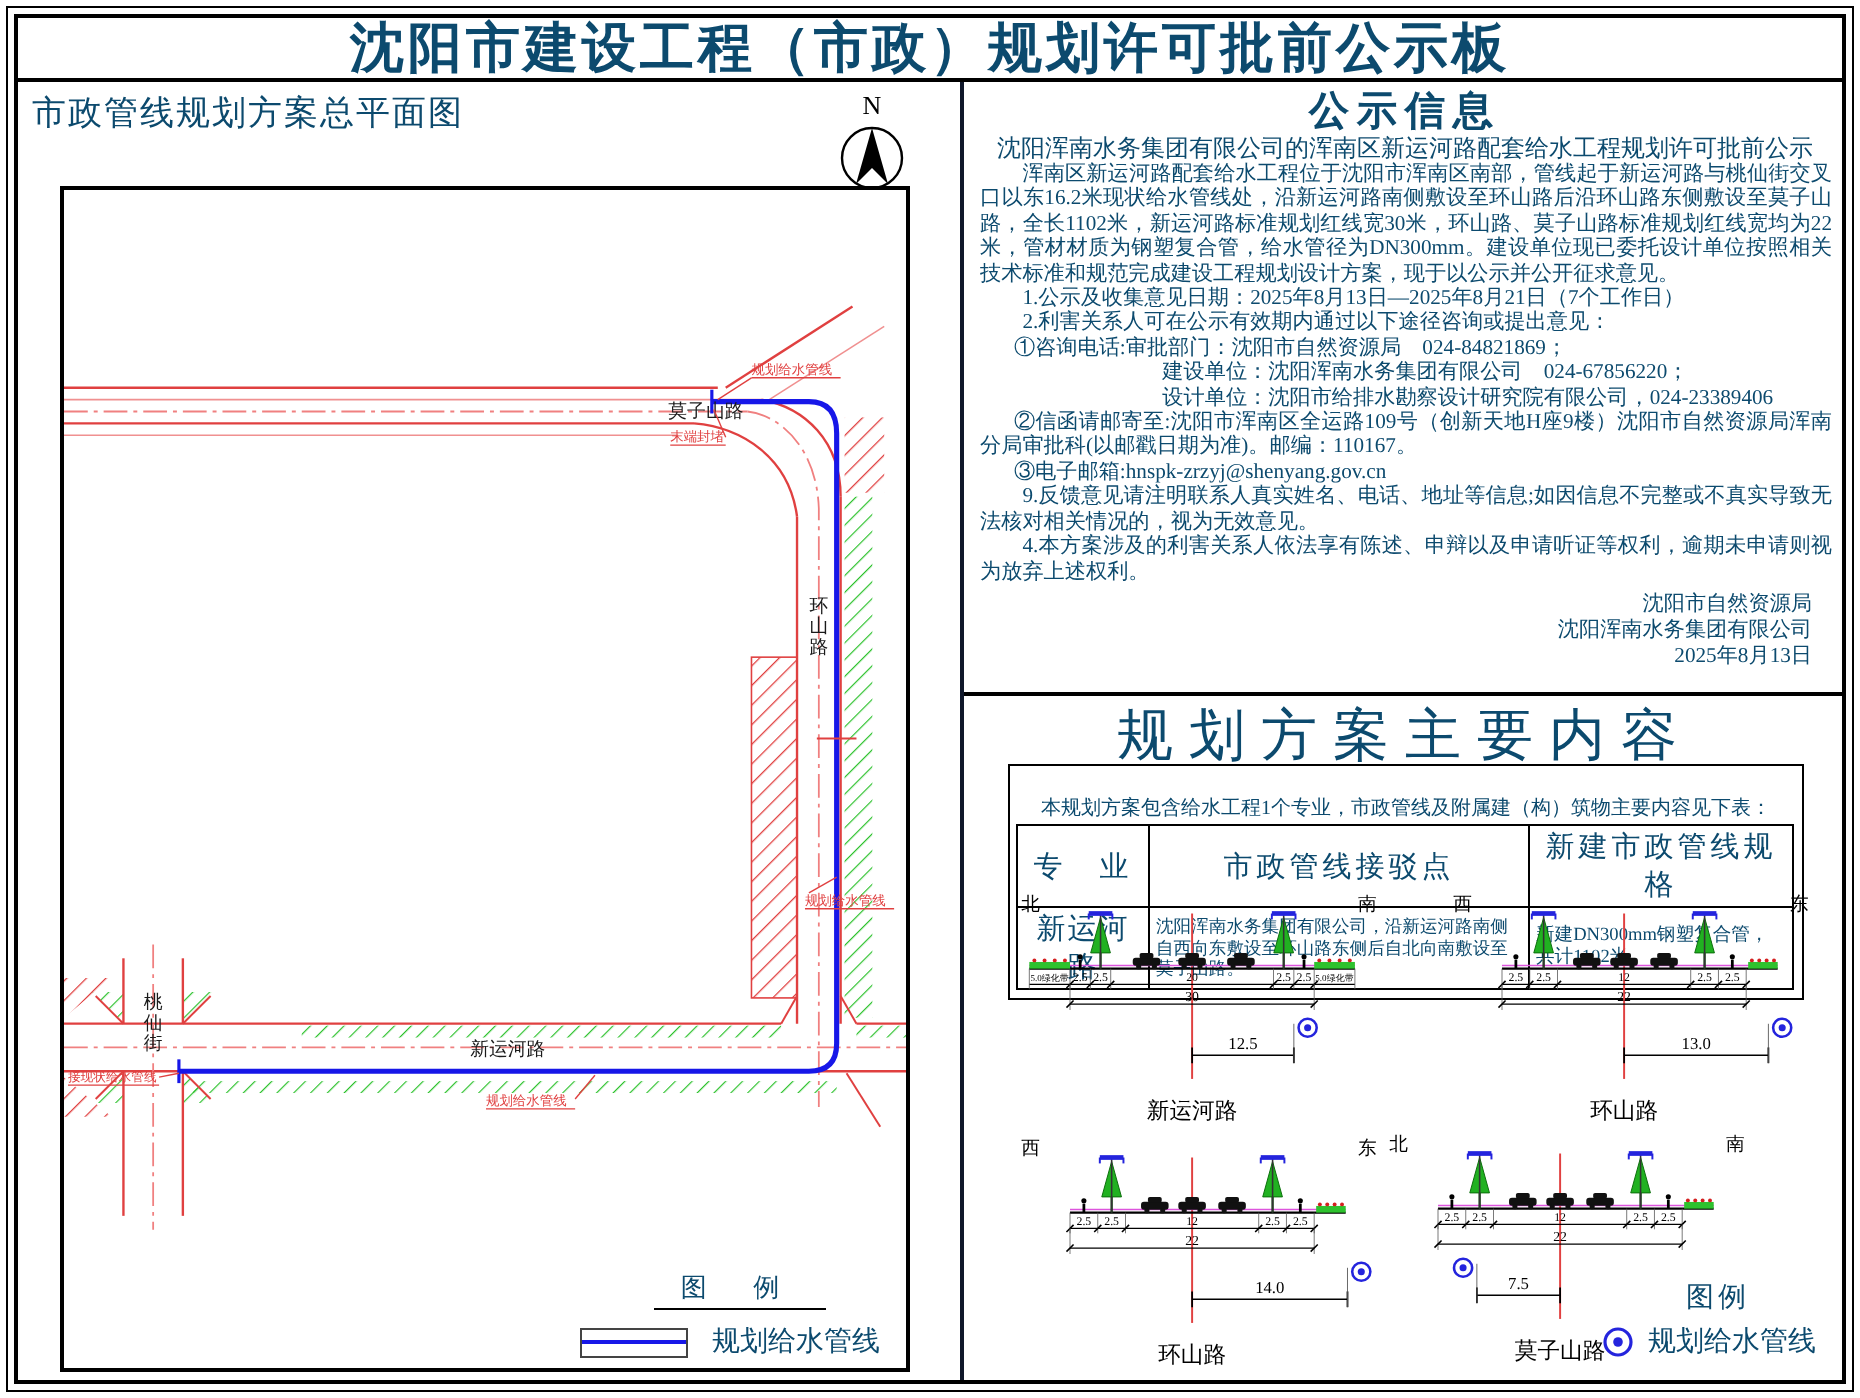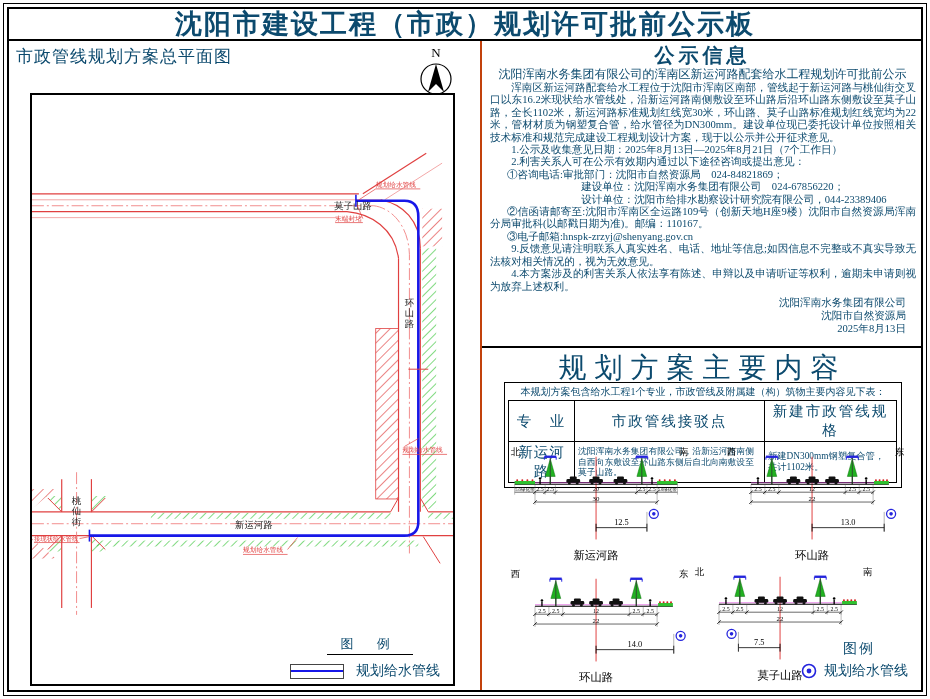--- a/index.html
+++ b/index.html
@@ -3,21 +3,21 @@
 <meta charset="utf-8">
 <style>
   html,body{margin:0;padding:0;background:#888;}
   .sheet{position:relative;width:930px;height:699px;background:#fff;color:#0c4a6e;
          font-family:"Liberation Serif","DejaVu Serif",serif;overflow:hidden;}
   .frame-outer{position:absolute;left:3px;top:3px;right:3px;bottom:3px;border:1px solid #000;}
   .frame-inner{position:absolute;left:7px;top:7px;right:7px;bottom:7px;border:2px solid #000;}
   .main-title{position:absolute;left:9px;right:9px;top:9px;height:30px;line-height:30px;
       text-align:center;font-size:27px;font-weight:bold;letter-spacing:2px;border-bottom:2px solid #000;}
   .left-panel{position:absolute;left:9px;top:41px;width:471px;bottom:9px;}
-  .right-panel{position:absolute;left:480px;top:41px;width:441px;bottom:9px;border-left:2px solid #c2410c;}
+  .right-panel{position:absolute;left:480px;top:41px;width:441px;bottom:9px;border-left:2px solid #0f172a;}
   .plan-title{position:absolute;left:7px;top:4px;font-size:17px;letter-spacing:1px;}
   .north{position:absolute;left:407px;top:4px;width:40px;height:56px;}
   .map{position:absolute;left:21px;top:52px;width:421px;height:589px;border:2px solid #000;}
   .map svg{position:absolute;left:0;top:0;}
   svg text{font-family:"Liberation Serif","DejaVu Serif",serif;}
   .map-legend{position:absolute;left:258px;top:500px;width:160px;margin-top:40px;}
   .map-legend-title{font-size:13px;letter-spacing:10px;text-align:center;width:86px;margin:0 auto;
       border-bottom:1px solid #000;padding-bottom:1px;}
   .map-legend-row{margin-top:7px;display:flex;align-items:center;}
   .legend-box{display:inline-block;width:52px;height:13px;border:1.5px solid #444;position:relative;margin-right:12px;}
@@ -26,21 +26,21 @@
   .notice-title{position:absolute;top:1px;left:0;right:0;text-align:center;font-size:20px;font-weight:bold;letter-spacing:4px;}
   .notice-sub{position:absolute;top:25px;left:0;right:0;text-align:center;font-size:12px;}
   .notice-body{position:absolute;top:41px;left:8px;right:7px;font-size:10.6px;line-height:12.4px;text-align:justify;}
   .p{text-indent:2em;}
   .p-sub{text-indent:1.6em;}
   .p-sub2{text-indent:8.6em;font-family:Liberation Serif, serif;}
   .notice-signs{margin-top:3px;text-align:right;padding-right:10px;line-height:13px;}
   .rp-divider{position:absolute;left:0;right:0;top:305px;border-top:2px solid #000;}
   .scheme-title{position:absolute;top:308px;left:0;right:0;text-align:center;font-size:28px;letter-spacing:8px;}
   .tbl-wrap{position:absolute;left:22px;top:341px;width:396px;border:1.5px solid #000;}
-  .tbl-note{font-size:10px;text-align:center;padding:2px 0 1px;}
+  .tbl-note{font-size:10px;text-align:center;padding:2px 0 1px;margin-top:12px;}
   table.spec{width:388px;margin:0 3px 4px;border-collapse:collapse;table-layout:fixed;}
   table.spec th,table.spec td{border:1.5px solid #000;padding:1px 3px;}
   table.spec th{font-size:14.5px;font-weight:normal;letter-spacing:2px;height:23px;}
   td.c1{font-size:14.5px;text-align:center;letter-spacing:1px;}
   td.c2{font-size:8.8px;line-height:10.5px;text-align:left;}
   td.c3{font-size:9.3px;line-height:11px;text-align:left;}
   .cs{position:absolute;width:215px;height:128px;}
   .scheme-legend{position:absolute;left:318px;top:599px;width:118px;}
   .scheme-legend-title{font-size:14px;text-align:center;letter-spacing:2px;}
   .scheme-legend-row{margin-top:4px;display:flex;align-items:center;font-size:14px;}
@@ -173,29 +173,29 @@
   <div class="right-panel">
     <div class="notice-title">公示信息</div>
     <div class="notice-sub">沈阳浑南水务集团有限公司的浑南区新运河路配套给水工程规划许可批前公示</div>
     <div class="notice-body">
       <div id="notice-paras">
           <div class="p">浑南区新运河路配套给水工程位于沈阳市浑南区南部，管线起于新运河路与桃仙街交叉口以东16.2米现状给水管线处，沿新运河路南侧敷设至环山路后沿环山路东侧敷设至莫子山路，全长1102米，新运河路标准规划红线宽30米，环山路、莫子山路标准规划红线宽均为22米，管材材质为钢塑复合管，给水管径为DN300mm。建设单位现已委托设计单位按照相关技术标准和规范完成建设工程规划设计方案，现于以公示并公开征求意见。</div>
           <div class="p">1.公示及收集意见日期：2025年8月13日—2025年8月21日（7个工作日）</div>
           <div class="p">2.利害关系人可在公示有效期内通过以下途径咨询或提出意见：</div>
           <div class="p-sub">①咨询电话:审批部门：沈阳市自然资源局　024-84821869；</div>
           <div class="p-sub2">建设单位：沈阳浑南水务集团有限公司　024-67856220；</div>
-          <div class="p-sub2">设计单位：沈阳市给排水勘察设计研究院有限公司，044-23389406</div>
+          <div class="p-sub2">设计单位：沈阳市给排水勘察设计研究院有限公司，024-23389406</div>
           <div class="p-sub">②信函请邮寄至:沈阳市浑南区全运路109号（创新天地H座9楼）沈阳市自然资源局浑南分局审批科(以邮戳日期为准)。邮编：110167。</div>
           <div class="p-sub">③电子邮箱:hnspk-zrzyj@shenyang.gov.cn</div>
           <div class="p">9.反馈意见请注明联系人真实姓名、电话、地址等信息;如因信息不完整或不真实导致无法核对相关情况的，视为无效意见。</div>
           <div class="p">4.本方案涉及的利害关系人依法享有陈述、申辩以及申请听证等权利，逾期未申请则视为放弃上述权利。</div>
         </div>
       <div class="notice-signs" id="notice-signs">
+          <div>沈阳市自然资源局</div>
           <div>沈阳浑南水务集团有限公司</div>
-          <div>沈阳市自然资源局</div>
           <div>2025年8月13日</div>
         </div>
     </div>
 
     <div class="rp-divider"></div>
 
     <div class="scheme-title">规划方案主要内容</div>
 
     <div class="tbl-wrap">
       <div class="tbl-note">本规划方案包含给水工程1个专业，市政管线及附属建（构）筑物主要内容见下表：</div>

